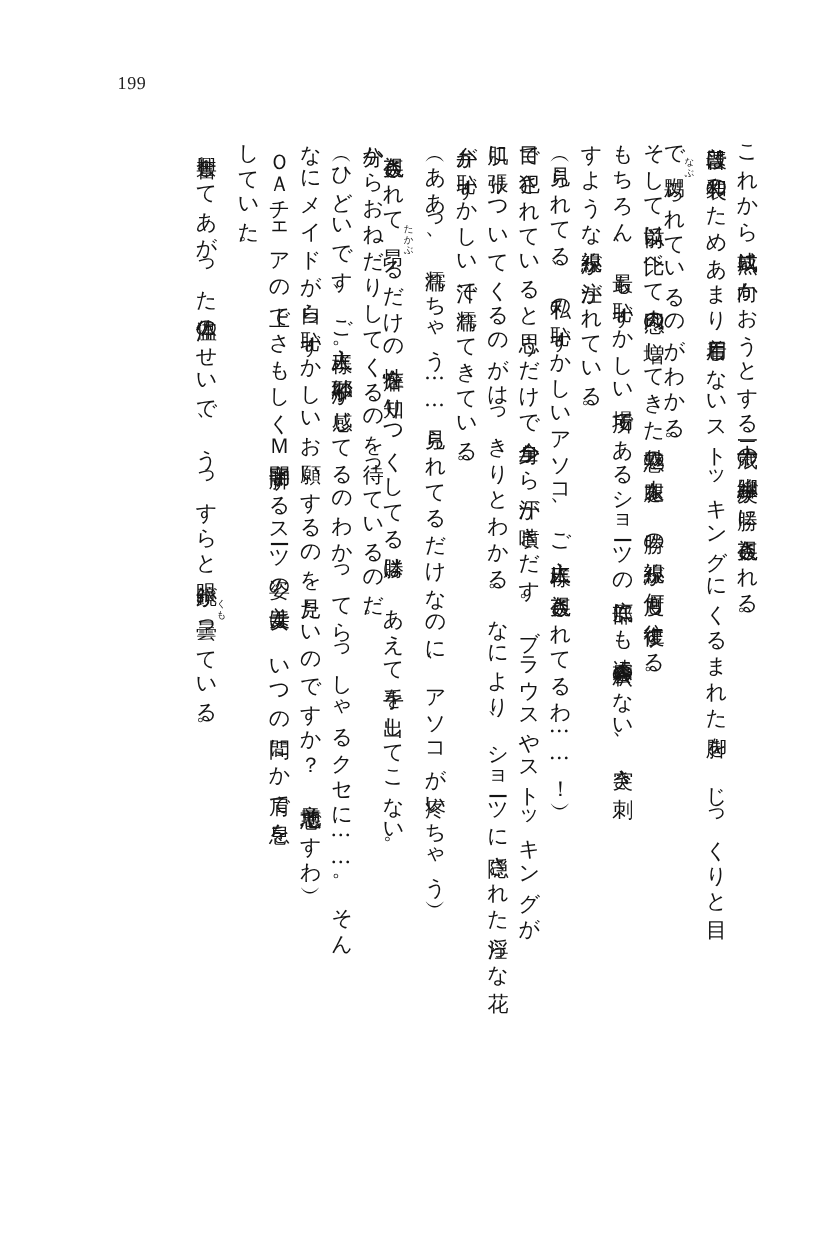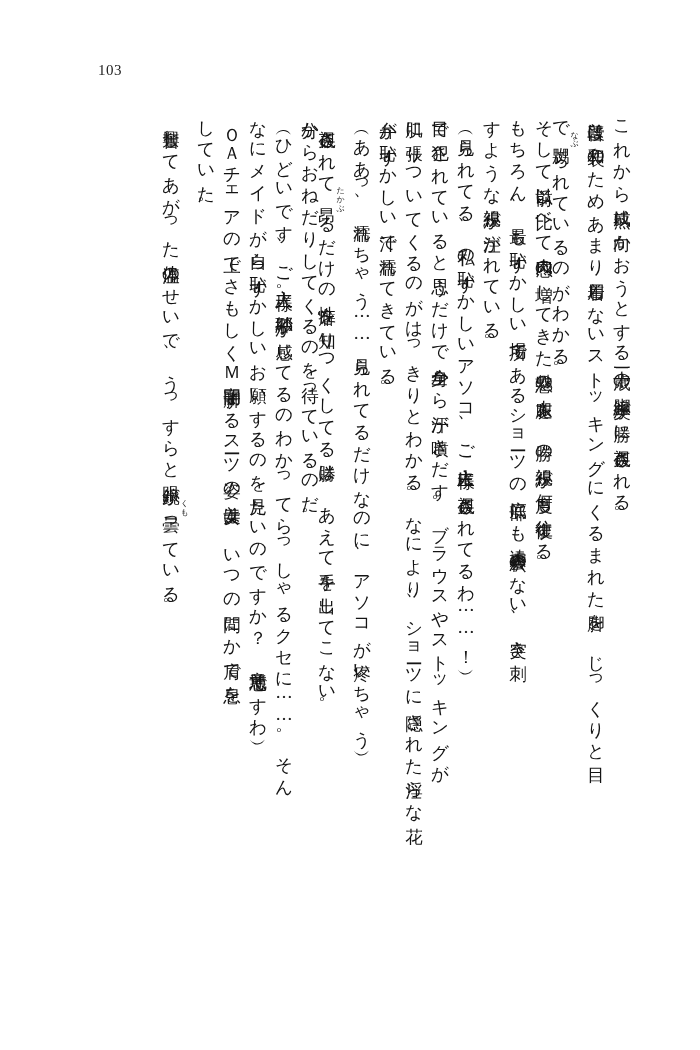--- a/index.html
+++ b/index.html
@@ -73,21 +73,21 @@
     font-size: 8px;
     letter-spacing: 0px;
     color: #222;
   }
 </style>
 </head>
 <body>
 
 <div class="page">
 
-  <div class="page-number">103</div>
+  <div class="page-number">199</div>
 
   <div class="vtext">
     <div class="vline">これから成熟に向かおうとする二十一歳の脚線美が勝に視姦される。</div>
     <div class="vline">普段は和装のためあまり着用しないストッキングにくるまれた脚を、じっくりと目</div>
     <div class="vline">で<ruby>嬲<rt>なぶ</rt></ruby>られているのがわかる。</div>
     <div class="vline">そして以前に比べて肉感の増してきた魅惑の太腿を、勝の視線が何度も往復する。</div>
     <div class="vline">もちろん、最も恥ずかしい場所であるショーツの底部にも遠慮会釈のない、突き刺</div>
     <div class="vline">すような視線が注がれている。</div>
     <div class="vline indent">（見られてる、私の恥ずかしいアソコ、ご主人様に視姦されてるわ……！）</div>
     <div class="vline">目で犯されていると思うだけで全身から汗が噴きだす。ブラウスやストッキングが</div>

